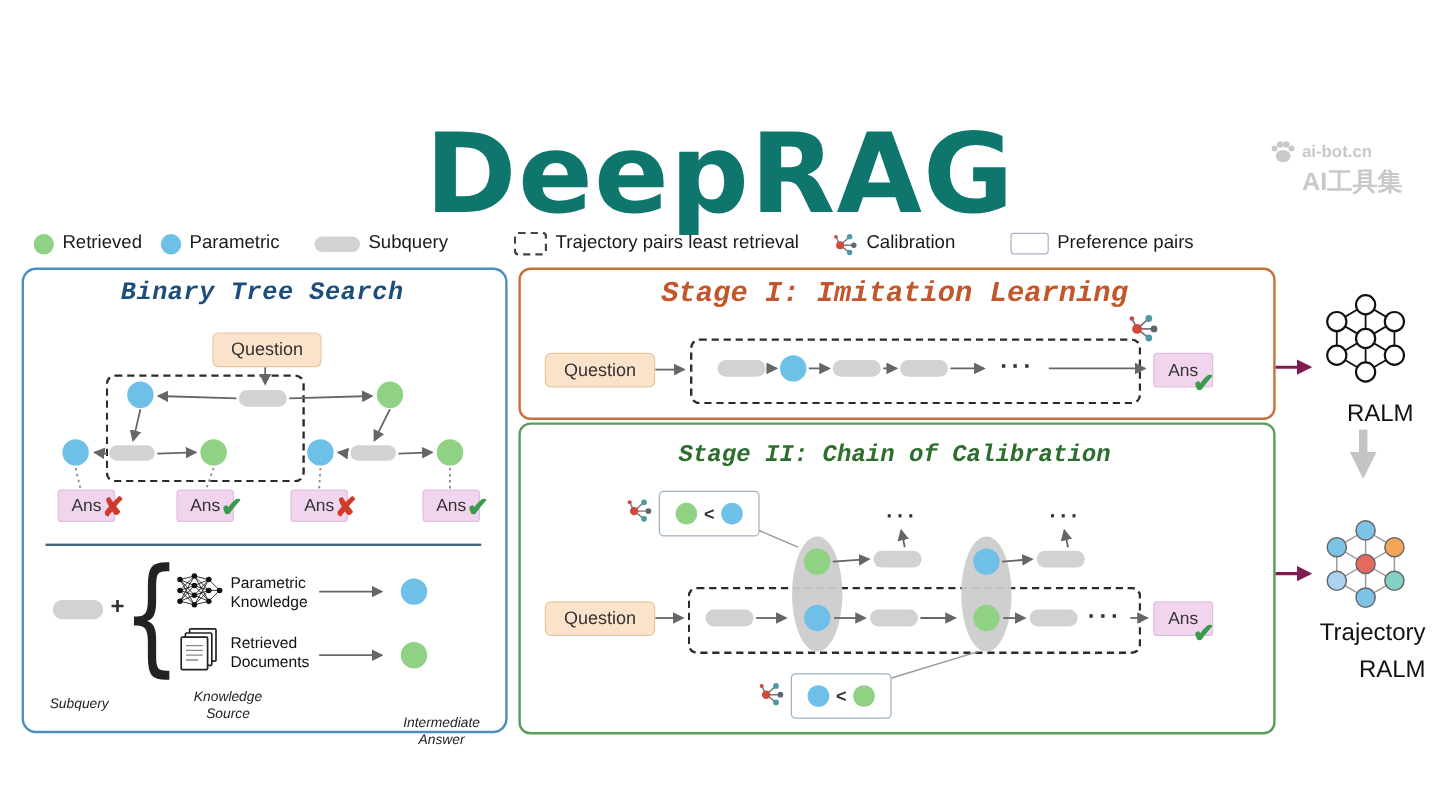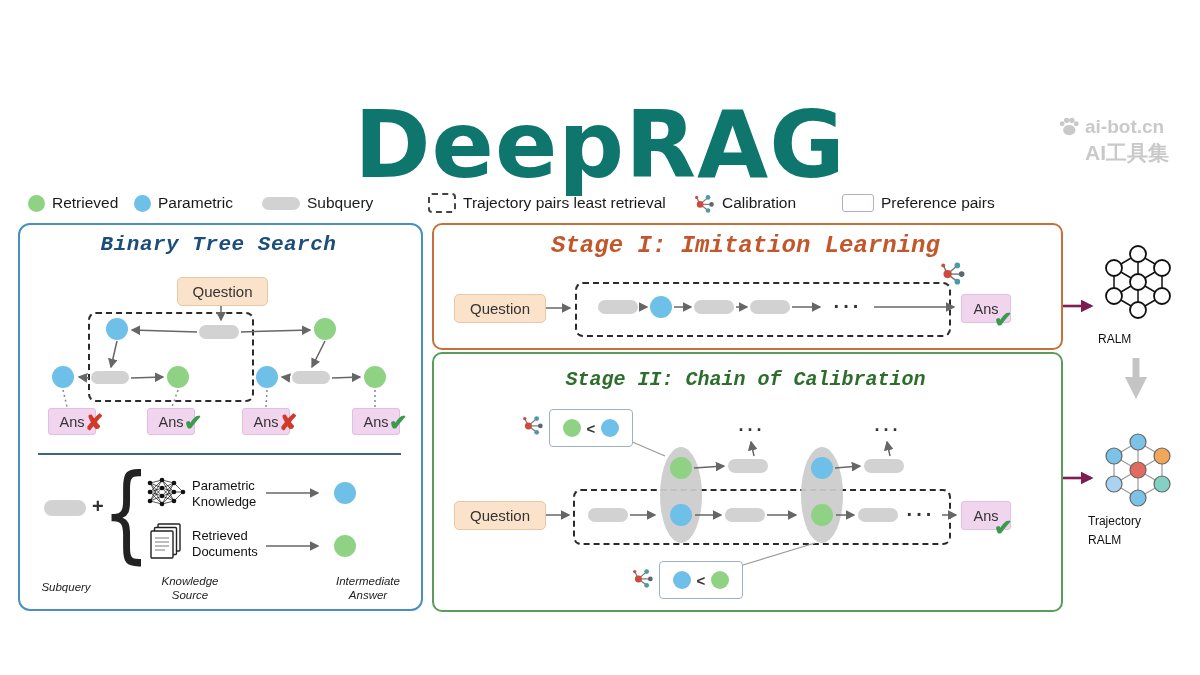--- a/index.html
+++ b/index.html
@@ -1,19 +1,19 @@
 <!DOCTYPE html>
 <html style="--retrieved: #8fd284; --parametric: #6fc0e8; --subquery: #d2d2d2; --question-bg: #fbe3cb; --question-border: #e7c8a2; --ans-bg: #f1d5ef; --ans-border: #e2bfe0; --left-border: #4a8fc0; --stage1-border: #c8703a; --stage2-border: #5a9c5a; --left-title: #1d4d7a; --stage1-title: #c2572b; --stage2-title: #2d6e2d; --maroon: #7d1d52; --check: #3a9a4d; --cross: #d03a28; --divider: #3f6582; --watermark: #c9c9c9;"><head>
 <meta charset="utf-8">
 <style>
 html,body{margin:0;padding:0}
 .page{position:relative;width:1200px;height:675px;background:#fff;overflow:hidden;font-family:"Liberation Sans",sans-serif}
 .page-title{position:absolute;top:38px;left:0;width:100%;text-align:center;font-family:"DejaVu Sans",sans-serif;font-size:92px;font-weight:800;letter-spacing:1px;color:#0f766e;line-height:1}
 .watermark{position:absolute;left:1058px;top:116px;color:var(--watermark,#c9c9c9);font-weight:bold;z-index:4}
-.wm-row1{display:flex;align-items:flex-start;gap:5px;font-size:19px}
+.wm-row1{display:flex;align-items:center;gap:5px;font-size:14px}
 .wm-row2{font-size:21px;margin-left:27px;margin-top:1px}
 .legend-item{position:absolute;top:192px;height:22px;display:flex;align-items:center;gap:7px;font-size:15.5px;color:#1a1a1a;z-index:4}
 .swatch-circle{width:17px;height:17px;border-radius:50%;flex:0 0 auto}
 .sw-retrieved{background:var(--retrieved)}
 .sw-parametric{background:var(--parametric)}
 .swatch-pill{width:38px;height:13px;border-radius:7px;background:var(--subquery);flex:0 0 auto}
 .swatch-dashed{width:24px;height:16px;border:2px dashed #444;border-radius:4px;flex:0 0 auto}
 .swatch-white{width:30px;height:16px;border:1.5px solid #b9a9c9;border-radius:3px;background:#fff;flex:0 0 auto}
 .panel{position:absolute;background:#fff;z-index:1;border-radius:12px}
 .panel-left{left:18px;top:223px;width:401px;height:384px;border:2.5px solid var(--left-border)}
@@ -40,21 +40,21 @@
 .edges line.dot{stroke:#888;stroke-dasharray:2 3}
 .edges line.thin{stroke:#999;stroke-width:1.2}
 .edges line.maroon-line{stroke:var(--maroon);stroke-width:2.6}
 .prefbox{position:absolute;background:#fff;border:1.5px solid #9fb0c0;border-radius:4px;display:flex;align-items:center;justify-content:center;gap:6px;z-index:4;font-size:15px;font-weight:bold;color:#333}
 .pcirc{width:18px;height:18px;border-radius:50%;flex:0 0 auto}
 .icon{position:absolute;z-index:4}
 .small-italic{position:absolute;font-style:italic;font-size:11.5px;color:#222;text-align:center;white-space:pre-line;line-height:1.25;z-index:4}
 .kn-label{position:absolute;font-size:13px;color:#111;white-space:pre-line;line-height:1.2;z-index:4}
 .brace{position:absolute;font-size:106px;font-weight:normal;color:#222;line-height:1;z-index:4;font-family:"DejaVu Sans",sans-serif;transform:scaleX(.72);transform-origin:left top}
 .plus{position:absolute;font-size:20px;font-weight:bold;color:#333;z-index:4}
-.rlabel{position:absolute;text-align:left;font-size:12px;color:#111;white-space:pre-line;line-height:1.55;z-index:4}
+.rlabel{position:absolute;text-align:right;font-size:20px;color:#111;white-space:pre-line;line-height:1.55;z-index:4}
 .divider{position:absolute;background:var(--divider);z-index:2;height:2px}
 </style>
 </head>
 <body>
 
 <div class="page">
 
   <h1 class="page-title">DeepRAG</h1>
 
   <div class="watermark">
@@ -177,21 +177,21 @@
           <line x1="6" y1="28" x2="16" y2="28"></line>
         </g>
     </svg>
     <div class="kn-label" style="left:192px;top:528px">Retrieved
 Documents</div>
     <div class="circ c-g" style="left:334px;top:535px"></div>
 
     <div class="small-italic" style="left:26px;top:580px;width:80px">Subquery</div>
     <div class="small-italic" style="left:147px;top:574px;width:86px">Knowledge
 Source</div>
-    <div class="small-italic" style="left:324px;top:574px;width:88px">Intermediate
+    <div class="small-italic" style="left:324px;top:596px;width:88px">Intermediate
 Answer</div>
   </div>
 
   <div>
     <div class="panel-title t-s1">Stage I: Imitation Learning</div>
     <div class="qbox" style="left:454px;top:294px;width:90px;height:27px">Question</div>
     <div class="dashbox" style="left:575px;top:282px;width:372px;height:51px"></div>
     <div class="pill" style="left:598px;top:300px;width:40px;height:14px"></div>
     <div class="circ c-b" style="left:650px;top:296px"></div>
     <div class="pill" style="left:694px;top:300px;width:40px;height:14px"></div>

